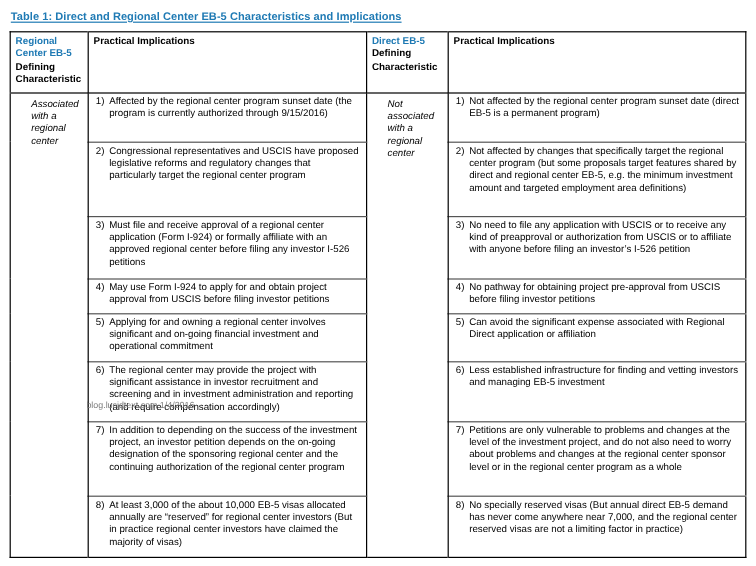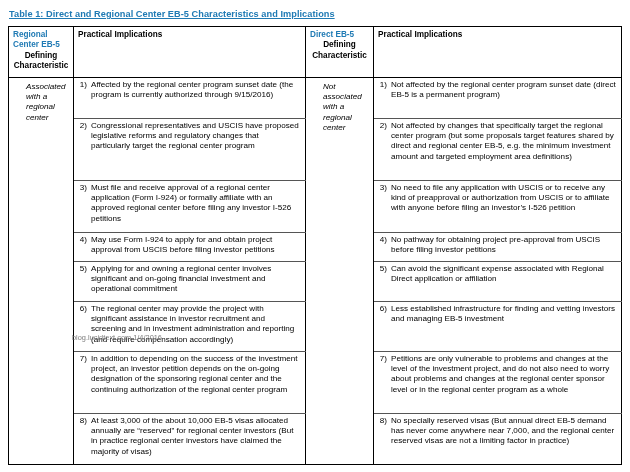--- a/index.html
+++ b/index.html
@@ -54,21 +54,21 @@
   }
   .hdr-cell.vline { border-right: 1.2px solid #000000; }
   .hdr-cell.thickline { border-right: 1.6px solid #000000; }
 
   .hdr-line {
     font-size: 8.2px;
     line-height: 10.4px;
     font-weight: bold;
   }
   .hdr-blue { color: #1f7ab4; }
-  .hdr-black { color: #000000; text-align: center; }
+  .hdr-black { color: #000000; }
 
   .hdr-pi {
     font-size: 8.2px;
     line-height: 10.4px;
     font-weight: bold;
     color: #000000;
   }
 
   
   .char-cell {

